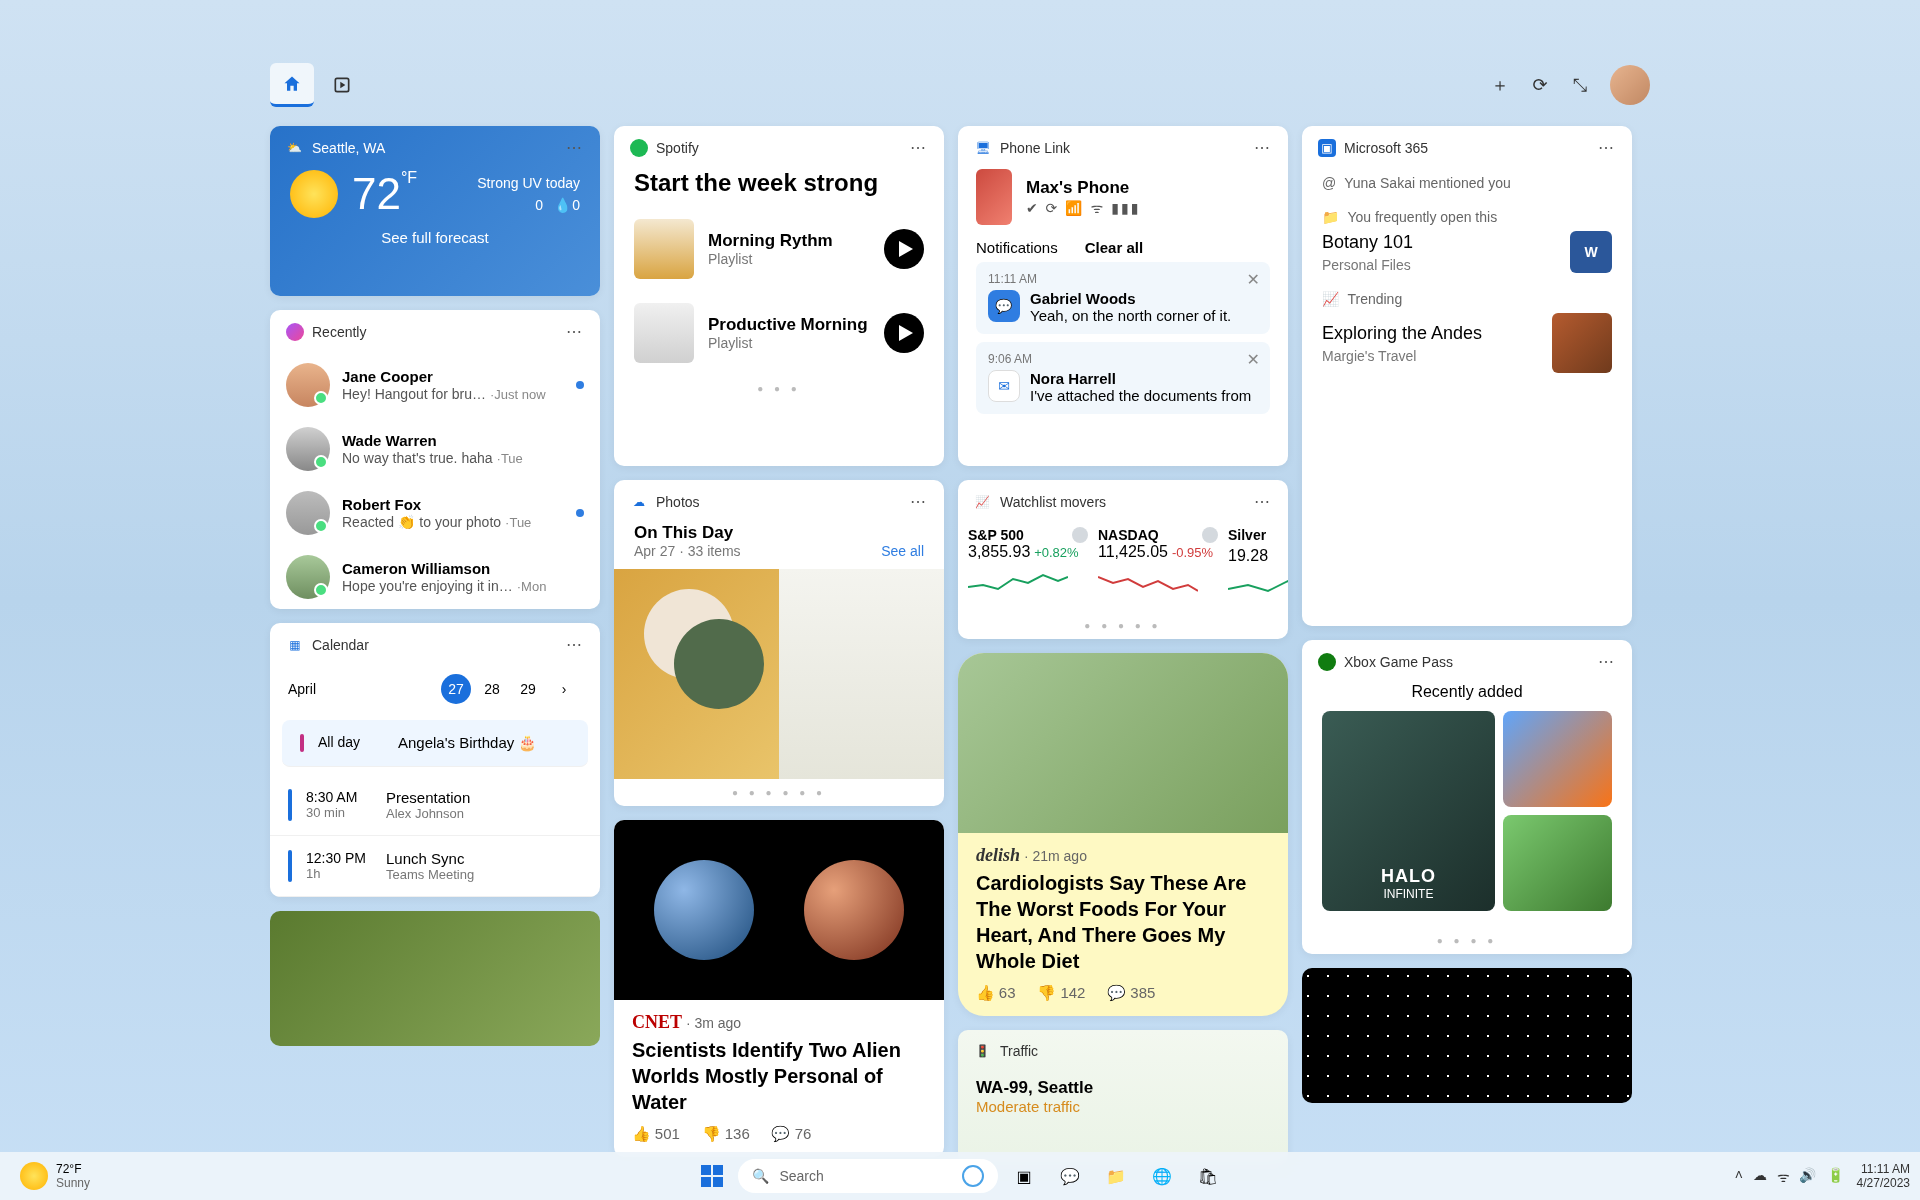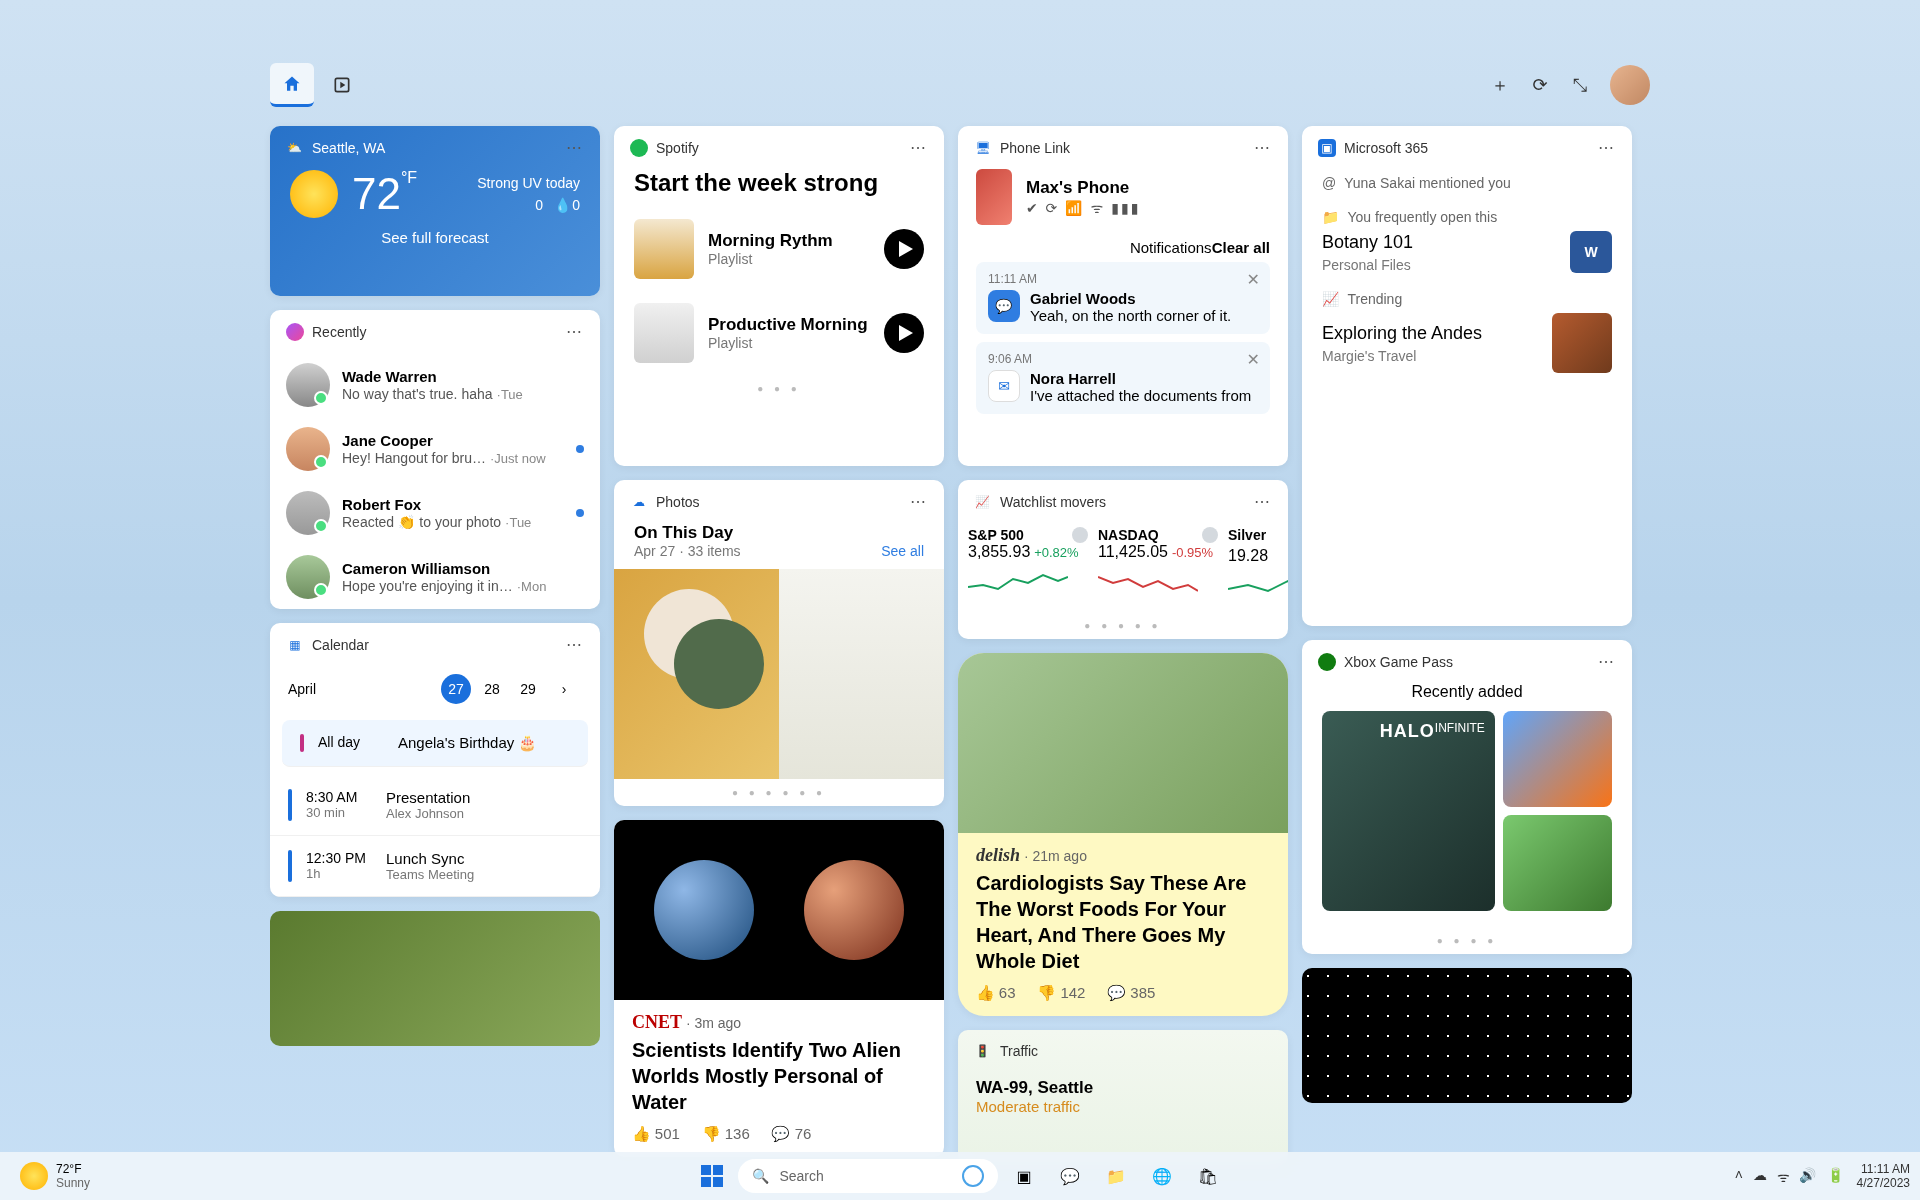--- a/index.html
+++ b/index.html
@@ -75,21 +75,21 @@
 .news-src { padding: 12px 18px 4px; font-size: 14px; color: #666; }
 .news-src b { color: #b00; font-size: 18px; font-family: Georgia, serif; }
 .news-title { padding: 0 18px; font-size: 20px; font-weight: 600; line-height: 1.3; }
 .news-react { padding: 10px 18px 0; color: #666; font-size: 15px; display: flex; gap: 22px; }
 
 .pl-body { padding: 0 18px 14px; }
 .pl-device { display: flex; align-items: center; margin-bottom: 14px; }
 .pl-phone { width: 36px; height: 56px; border-radius: 6px; background: linear-gradient(135deg,#cc4a3f,#f08070); margin-right: 14px; }
 .pl-name { font-size: 17px; font-weight: 600; }
 .pl-status { font-size: 14px; color: #555; letter-spacing: 2px; }
-.pl-nh { display: flex; justify-content: flex-end; font-size: 15px; margin-bottom: 6px; }
+.pl-nh { display: flex; justify-content: flex-start; font-size: 15px; margin-bottom: 6px; gap: 27px; }
 .clearall { color: #000000; cursor: pointer; font-weight: bold; }
 .notif { background: #f1f7fc; border-radius: 8px; padding: 10px 12px; margin-bottom: 8px; position: relative; }
 .notif-time { font-size: 12px; color: #777; }
 .notif-close { position: absolute; top: 8px; right: 10px; color: #888; cursor: pointer; }
 .notif-row { display: flex; align-items: flex-start; margin-top: 4px; }
 .notif-ico { width: 32px; height: 32px; border-radius: 8px; background: #2f7de1; margin-right: 10px; display: flex; align-items: center; justify-content: center; color: #fff; font-size: 14px; }
 .notif-name { font-weight: 600; }
 .notif-name, .notif-text { font-size: 15px; }
 
 .wl-body { display: flex; padding: 4px 10px 8px; gap: 10px; font-size: 14px; overflow: hidden; }
@@ -125,21 +125,21 @@
 .m365-people { color: #777; font-size: 13px; margin-top: 6px; }
 .docrow { display: flex; align-items: center; justify-content: space-between; }
 .docico { width: 42px; height: 42px; border-radius: 6px; background: #2b579a; color: #fff; display: flex; align-items: center; justify-content: center; font-weight: bold; font-size: 14px; }
 .doctitle { font-size: 18px; margin-bottom: 4px; }
 .docsub { color: #777; font-size: 14px; }
 .trend-img { width: 60px; height: 60px; border-radius: 6px; background: linear-gradient(135deg,#b55b2f,#6f3a1c); }
 
 .xbox-body { padding: 0 20px 16px; text-align: center; }
 .xbox-title { font-size: 16px; margin-bottom: 10px; }
 .xbox-row { display: flex; gap: 8px; height: 200px; }
-.xbox-big { flex: 1.4; border-radius: 8px; background: linear-gradient(135deg,#3a5c54,#1c2f2b); color: #fff; display: flex; flex-direction: row; justify-content: flex-end; padding: 10px; font-size: 12px; }
+.xbox-big { flex: 1.4; border-radius: 8px; background: linear-gradient(135deg,#3a5c54,#1c2f2b); color: #fff; display: flex; flex-direction: column; justify-content: flex-end; padding: 10px; font-size: 12px; }
 .xbox-big .logo { font-size: 18px; font-weight: bold; letter-spacing: 1px; }
 .xbox-sm-col { flex: 1; display: flex; flex-direction: column; gap: 8px; }
 .xbox-sm { flex: 1; border-radius: 8px; }
 .fz { background: linear-gradient(135deg,#60a5fa,#f97316); }
 .mc { background: linear-gradient(135deg,#7bc96f,#3d7a2f); }
 
 .imgcard { height: 135px; border-radius: 10px; }
 .asparagus { background: linear-gradient(135deg,#5a7a2f,#8aa85a); }
 .stars { background: #000 radial-gradient(circle at 30% 40%, #fff 1px, transparent 1px) 0 0/20px 20px; }
 
@@ -199,33 +199,33 @@
         <div class="forecast">See full forecast</div>
       </div>
 
       <div class="card">
         <div class="card-hdr">
             <span class="ico" style="background:linear-gradient(135deg,#a855f7,#ec4899);border-radius:50%;"></span>
             <span class="ttl">Recently</span>
             <span class="more">⋯</span>
           </div>
         <div class="mrow">
+            <div class="mava" style="background:linear-gradient(#e9b48c,#c78560);"></div>
+            <div style="flex:1;">
+              <div class="mname">Jane Cooper</div>
+              <div><span class="mtext">Hey! Hangout for bru…</span><span class="mtime">·Just now</span></div>
+            </div>
+            <div class="munread"></div>
+          </div>
+        <div class="mrow">
             <div class="mava" style="background:linear-gradient(#d0d0d0,#888);"></div>
             <div style="flex:1;">
               <div class="mname">Wade Warren</div>
               <div><span class="mtext">No way that's true. haha</span><span class="mtime">·Tue</span></div>
             </div>
-          </div>
-        <div class="mrow">
-            <div class="mava" style="background:linear-gradient(#e9b48c,#c78560);"></div>
-            <div style="flex:1;">
-              <div class="mname">Jane Cooper</div>
-              <div><span class="mtext">Hey! Hangout for bru…</span><span class="mtime">·Just now</span></div>
-            </div>
-            <div class="munread"></div>
           </div>
         <div class="mrow">
             <div class="mava" style="background:linear-gradient(#bcbcbc,#999);"></div>
             <div style="flex:1;">
               <div class="mname">Robert Fox</div>
               <div><span class="mtext">Reacted 👏 to your photo</span><span class="mtime">·Tue</span></div>
             </div>
             <div class="munread"></div>
           </div>
         <div class="mrow">

